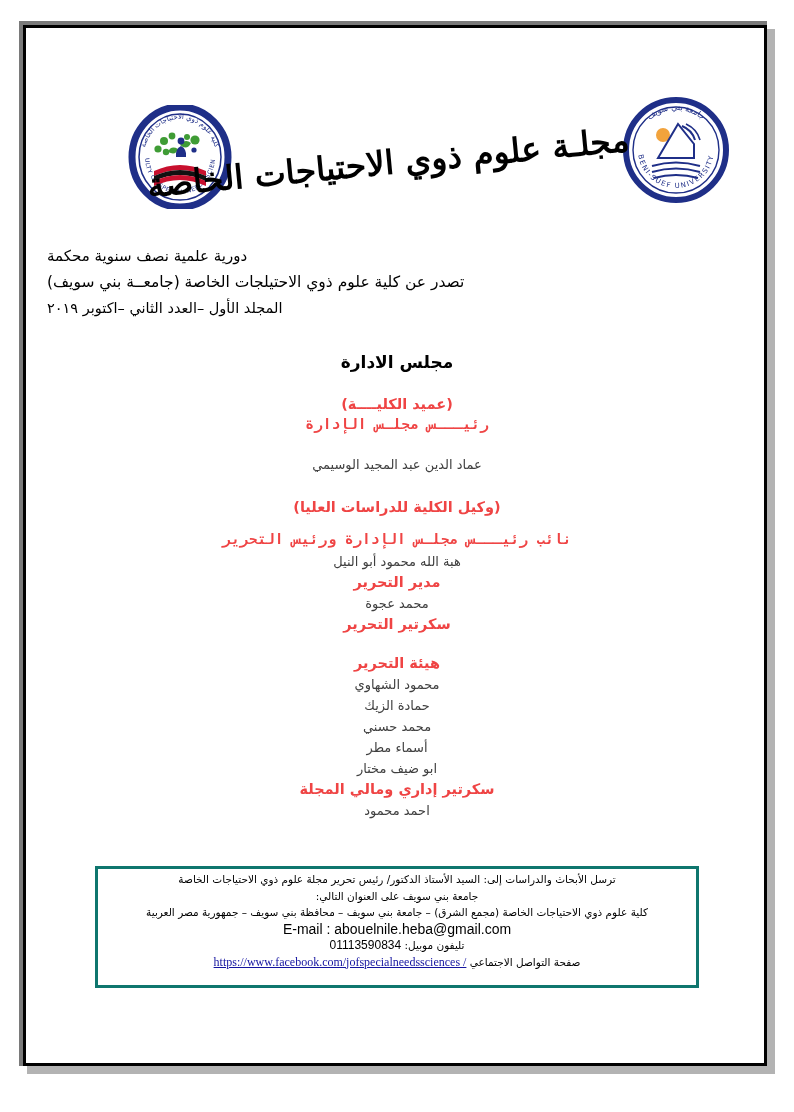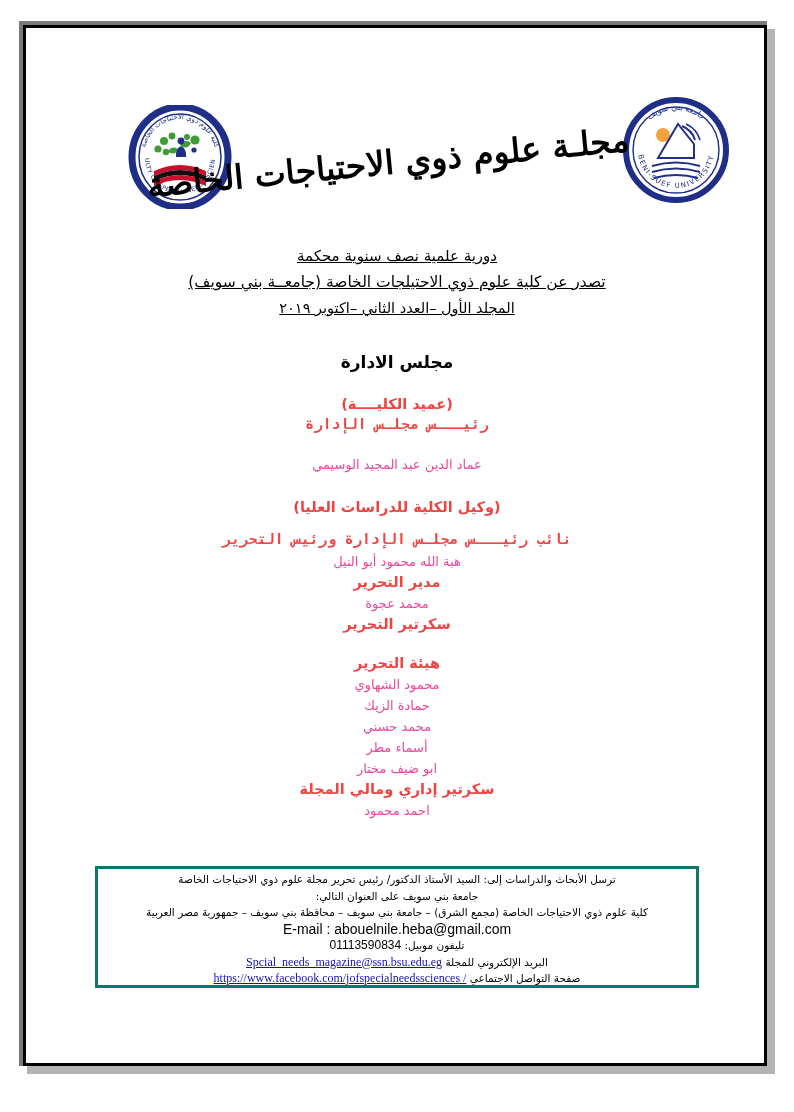--- a/index.html
+++ b/index.html
@@ -91,23 +91,22 @@
     white-space: nowrap;
     direction: rtl;
   }
 
   
   .subhead {
     position: absolute;
     left: 47px;
     top: 243px;
     width: 700px;
-    text-align: center;
-    direction: rtl;
-    text-decoration: underline;
+    text-align: left;
+    direction: rtl;
   }
   .subhead .line {
     font-family: "DejaVu Sans", sans-serif;
     font-size: 15px;
     color: #000;
     line-height: 26px;
     white-space: nowrap;
   }
   .subhead .line.l2 { font-size: 15.5px; }
   .subhead .line.l3 { font-size: 14.5px; letter-spacing: 0.5px; }
@@ -134,21 +133,21 @@
     font-weight: 700;
     color: #ef4444;
     line-height: 21px;
     letter-spacing: 0.6px;
   }
   .role.sp { letter-spacing: 1.6px; font-family: Liberation Mono, monospace; }
   .name {
     font-family: "DejaVu Sans", sans-serif;
     font-size: 13px;
     font-weight: 400;
-    color: #ec4899;
+    color: #404040;
     line-height: 21px;
   }
   .gap-s { height: 12px; }
   .gap-m { height: 18px; }
   .gap-l { height: 22px; }
 
   
   .footer-box {
     position: absolute;
     left: 95px;
@@ -308,22 +307,18 @@
     <div class="fl">كلية علوم ذوي الاحتياجات الخاصة (مجمع الشرق) – جامعة بني سويف – محافظة بني سويف – جمهورية مصر العربية</div>
     <div class="fl ltr">
       <span>E-mail :</span>
       <span>abouelnile.heba@gmail.com</span>
     </div>
     <div class="fl mixed">
       <span>تليفون موبيل:</span>
       <span class="lat">01113590834</span>
     </div>
     <div class="fl mixed">
-      <span>البريد الإلكتروني للمجلة</span>
-      <span class="link">Spcial_needs_magazine@ssn.bsu.edu.eg</span>
-    </div>
-    <div class="fl mixed">
       <span>صفحة التواصل الاجتماعي</span>
       <span class="link">https://www.facebook.com/jofspecialneedssciences /</span>
     </div>
   </div>
 
 </div>
 
 </body></html>

